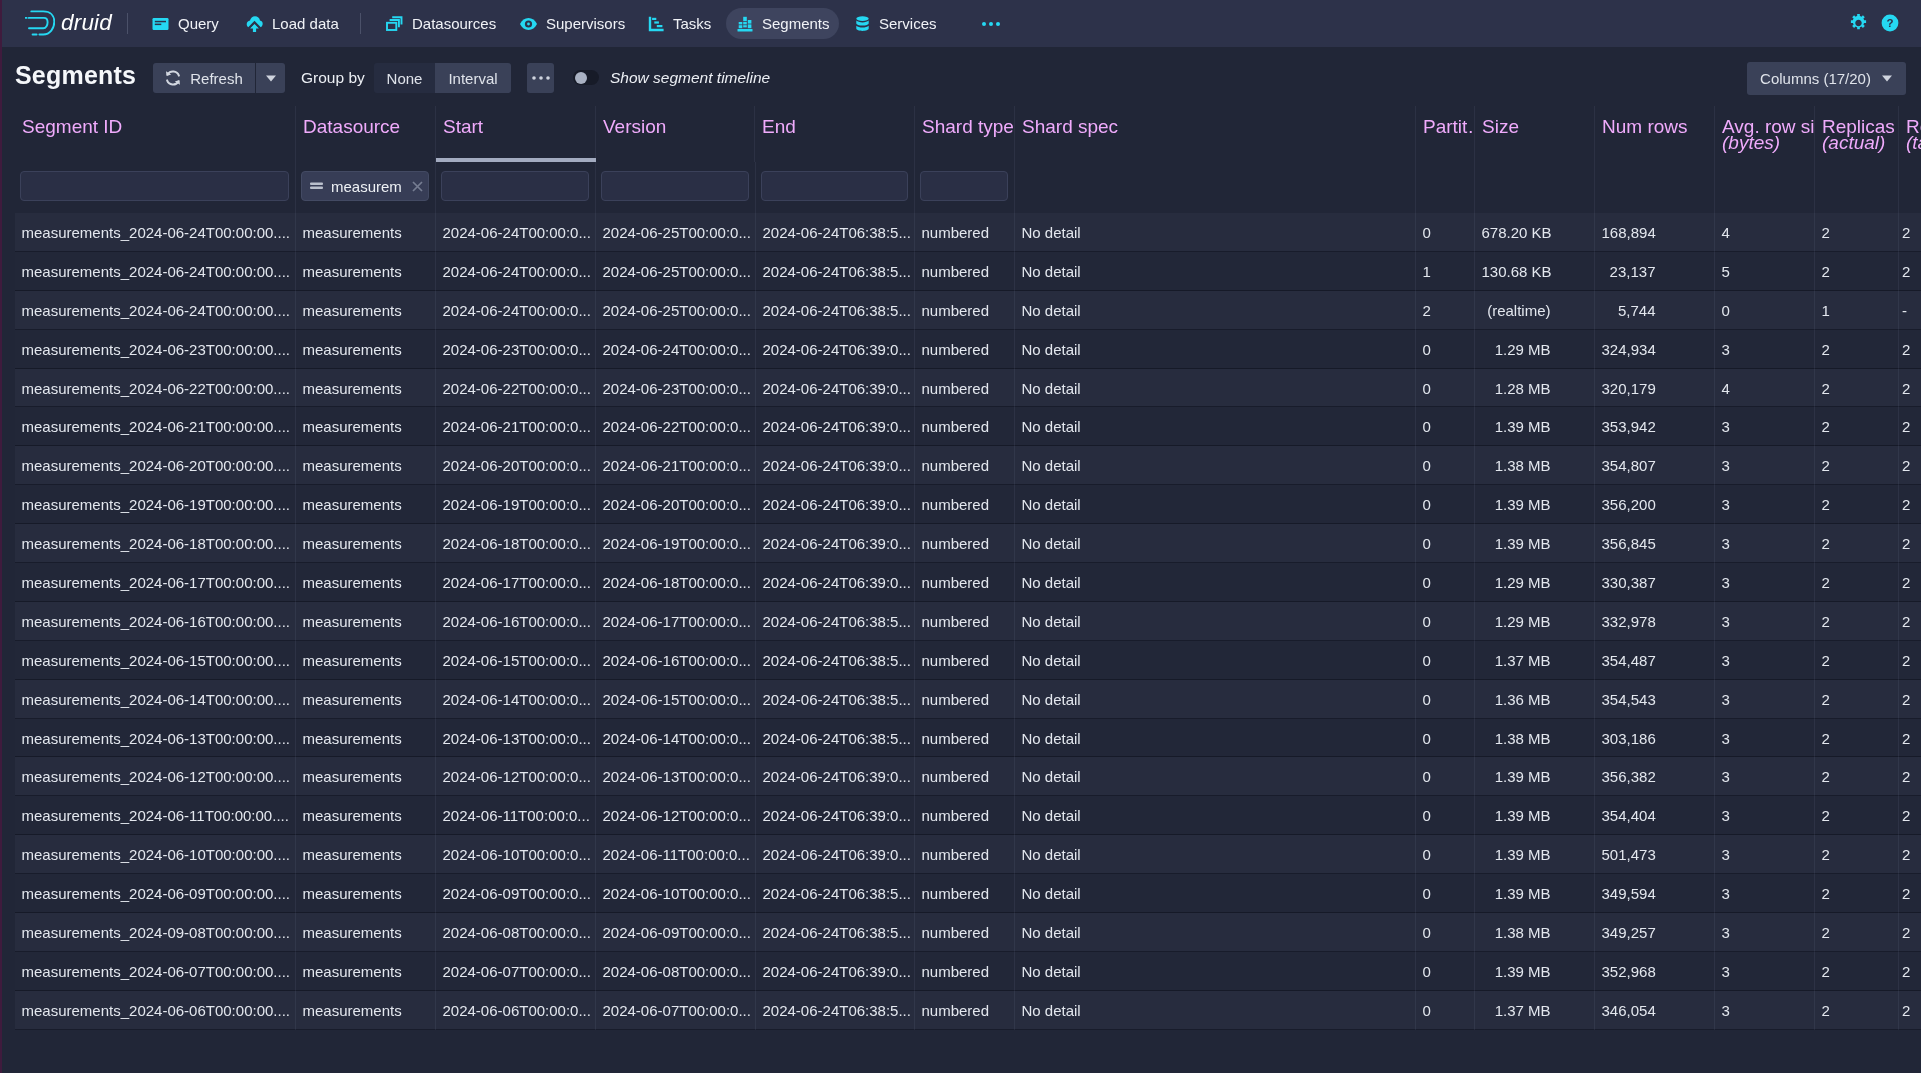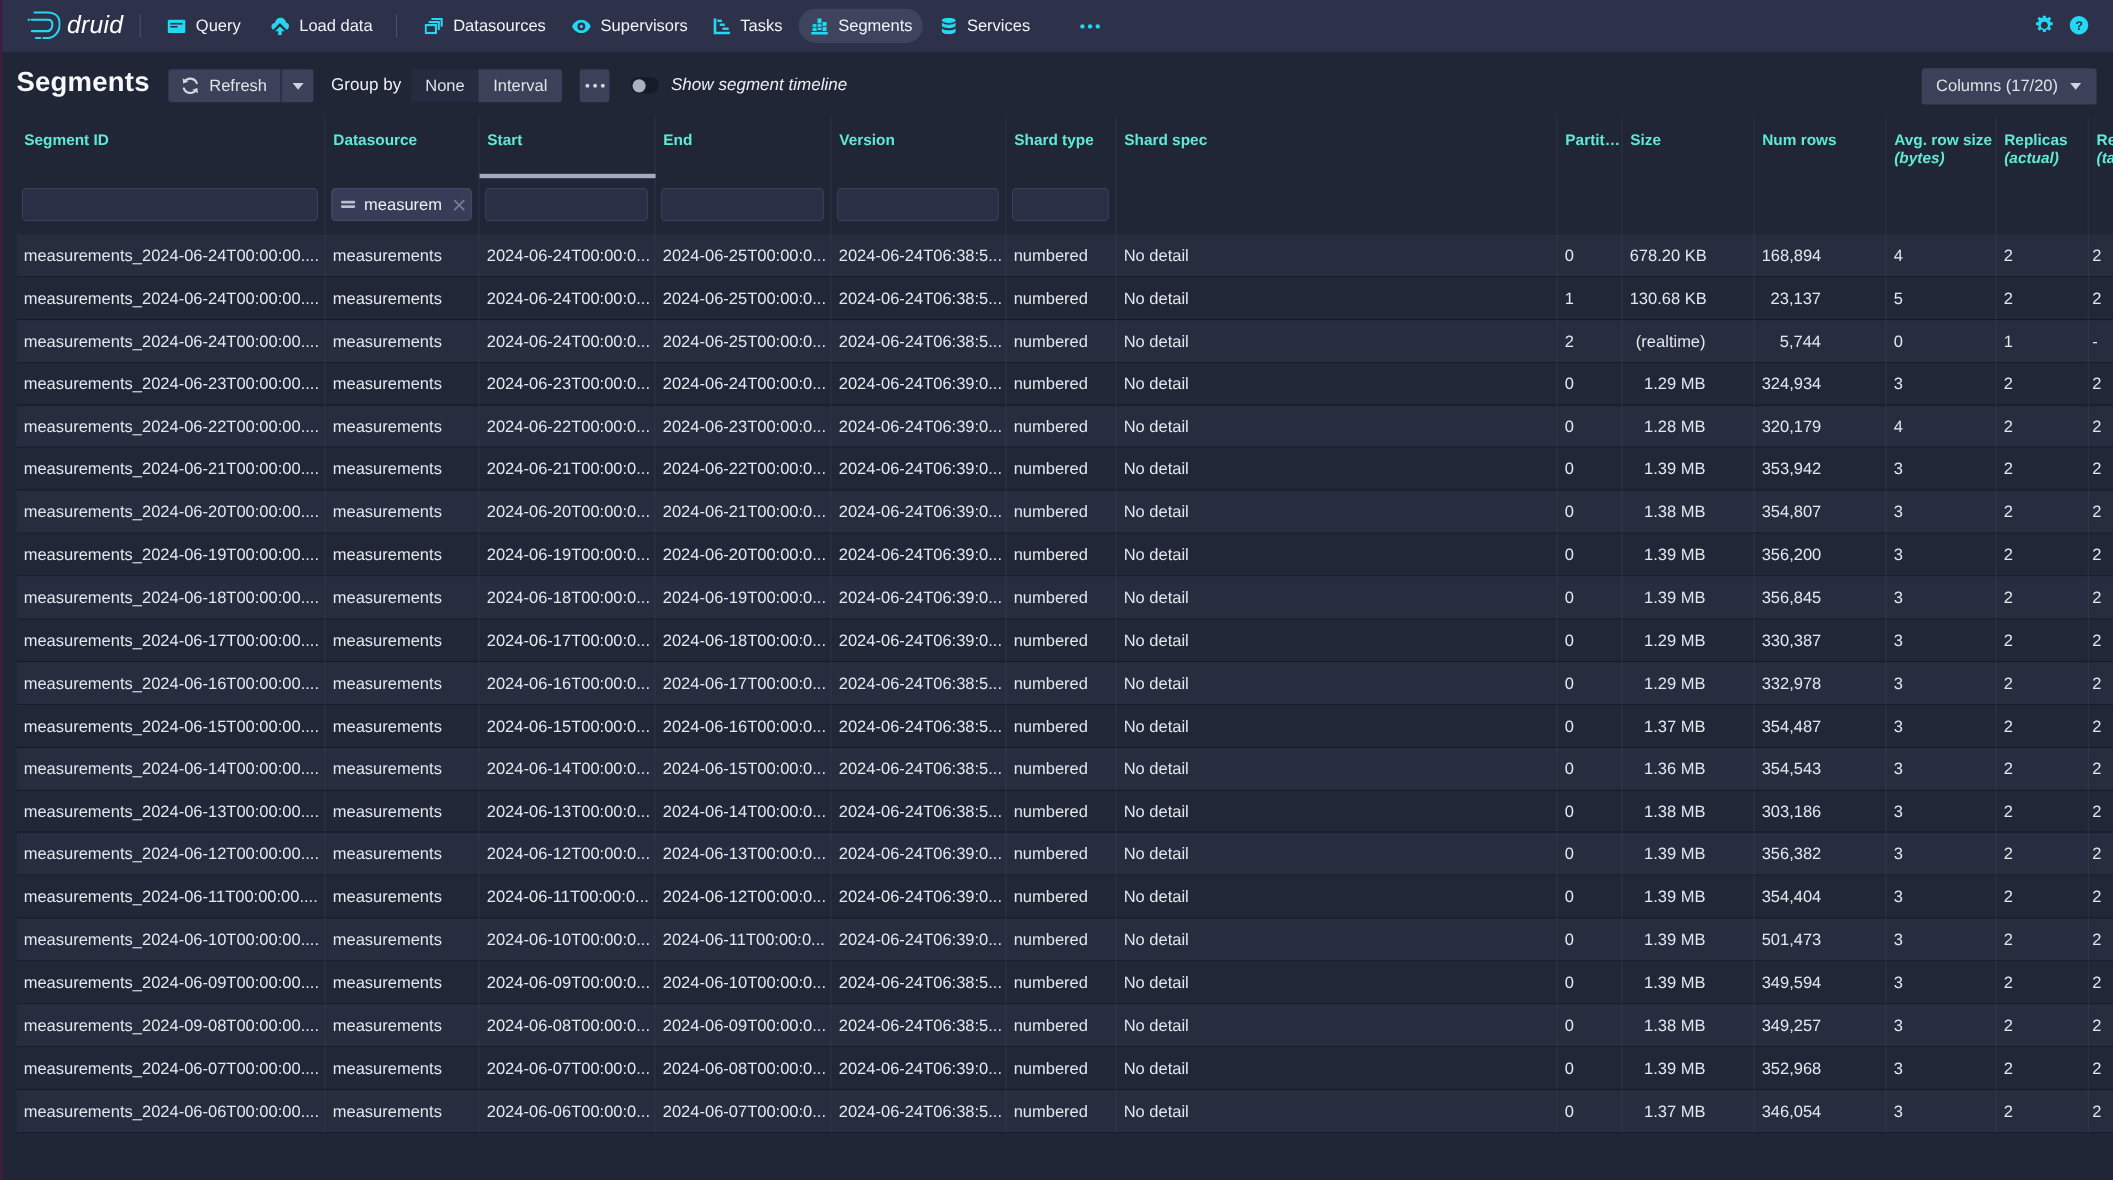--- a/index.html
+++ b/index.html
@@ -13,21 +13,21 @@
   letter-spacing:0.2px; height:34px; display:flex; align-items:center; font-weight:400;}
 #segpill { position:absolute; left:726px; top:8px; width:113px; height:31px; background:#3e445e; border-radius:16px; }
 #toolbar { position:absolute; left:0; top:0; width:1921px; height:1073px; pointer-events:none; }
 #title { position:absolute; left:15px; top:61px; font-size:25px; font-weight:700; color:#f5f7fa; letter-spacing:0.2px;}
 .btn { position:absolute; top:63px; height:30px; background:#3a4158; border-radius:3px;
   color:#dfe3ea; font-size:15px; display:flex; align-items:center; justify-content:center; }
 .lbl { position:absolute; top:63px; height:30px; display:flex; align-items:center; color:#eceff4; font-size:15.5px; }
 #tbl { position:absolute; left:15px; top:106px; width:1906px; height:924px; overflow:hidden; }
 .trow { display:flex; width:2023px; }
 .cell { flex:none; border-right:1px solid rgba(164,175,205,0.085); overflow:hidden; white-space:nowrap; }
-.hcell { padding:13px 0 0 7px; color:#5eead4; font-size:14px; line-height:16px;font-weight:bold; }
+.hcell { padding:13px 0 0 7px; color:#f0abfc; font-size:19px; line-height:16px; }
 .hsub { font-style:italic; }
 .fcell { position:relative; }
 .finput { position:absolute; left:5px; right:6px; top:9px; height:30px; background:#2a2f45;
   border:1px solid #3b415a; border-radius:4px; }
 .dcell { display:flex; align-items:center; padding-left:6.5px; color:#e3e7ee; font-size:15px; }
 .r { display:inline-block; text-align:right; }
 #foot { position:absolute; left:0; top:1090px; width:1580px; height:43px; }
 </style></head><body>
 <div id="nav">
 
@@ -168,22 +168,22 @@
       <svg width="12" height="7" viewBox="0 0 12 7">
         <path fill="#cfd4de" d="M1,0.5h10L6,6.5z"></path>
       </svg>
     </div>
 </div>
 <div id="tbl">
 <div class="trow" style="height:56px;">
 <div class="cell hcell" style="width:281px;">Segment ID</div>
 <div class="cell hcell" style="width:140px;">Datasource</div>
 <div class="cell hcell" style="width:160px;">Start</div>
+<div class="cell hcell" style="width:159px;">Version</div>
 <div class="cell hcell" style="width:160px;">End</div>
-<div class="cell hcell" style="width:159px;">Version</div>
 <div class="cell hcell" style="width:100px;">Shard type</div>
 <div class="cell hcell" style="width:401px;">Shard spec</div>
 <div class="cell hcell" style="width:59px;">Partit…</div>
 <div class="cell hcell" style="width:120px;">Size</div>
 <div class="cell hcell" style="width:120px;">Num rows</div>
 <div class="cell hcell" style="width:100px;">Avg. row size<br><span class="hsub">(bytes)</span></div>
 <div class="cell hcell" style="width:84px;">Replicas<br><span class="hsub">(actual)</span></div>
 <div class="cell hcell" style="width:130px;">Replication factor<br><span class="hsub">(target)</span></div>
 </div>
 <div style="position:absolute;left:421px;top:51.5px;width:160px;height:4px;background:#a3abc0;"></div>

